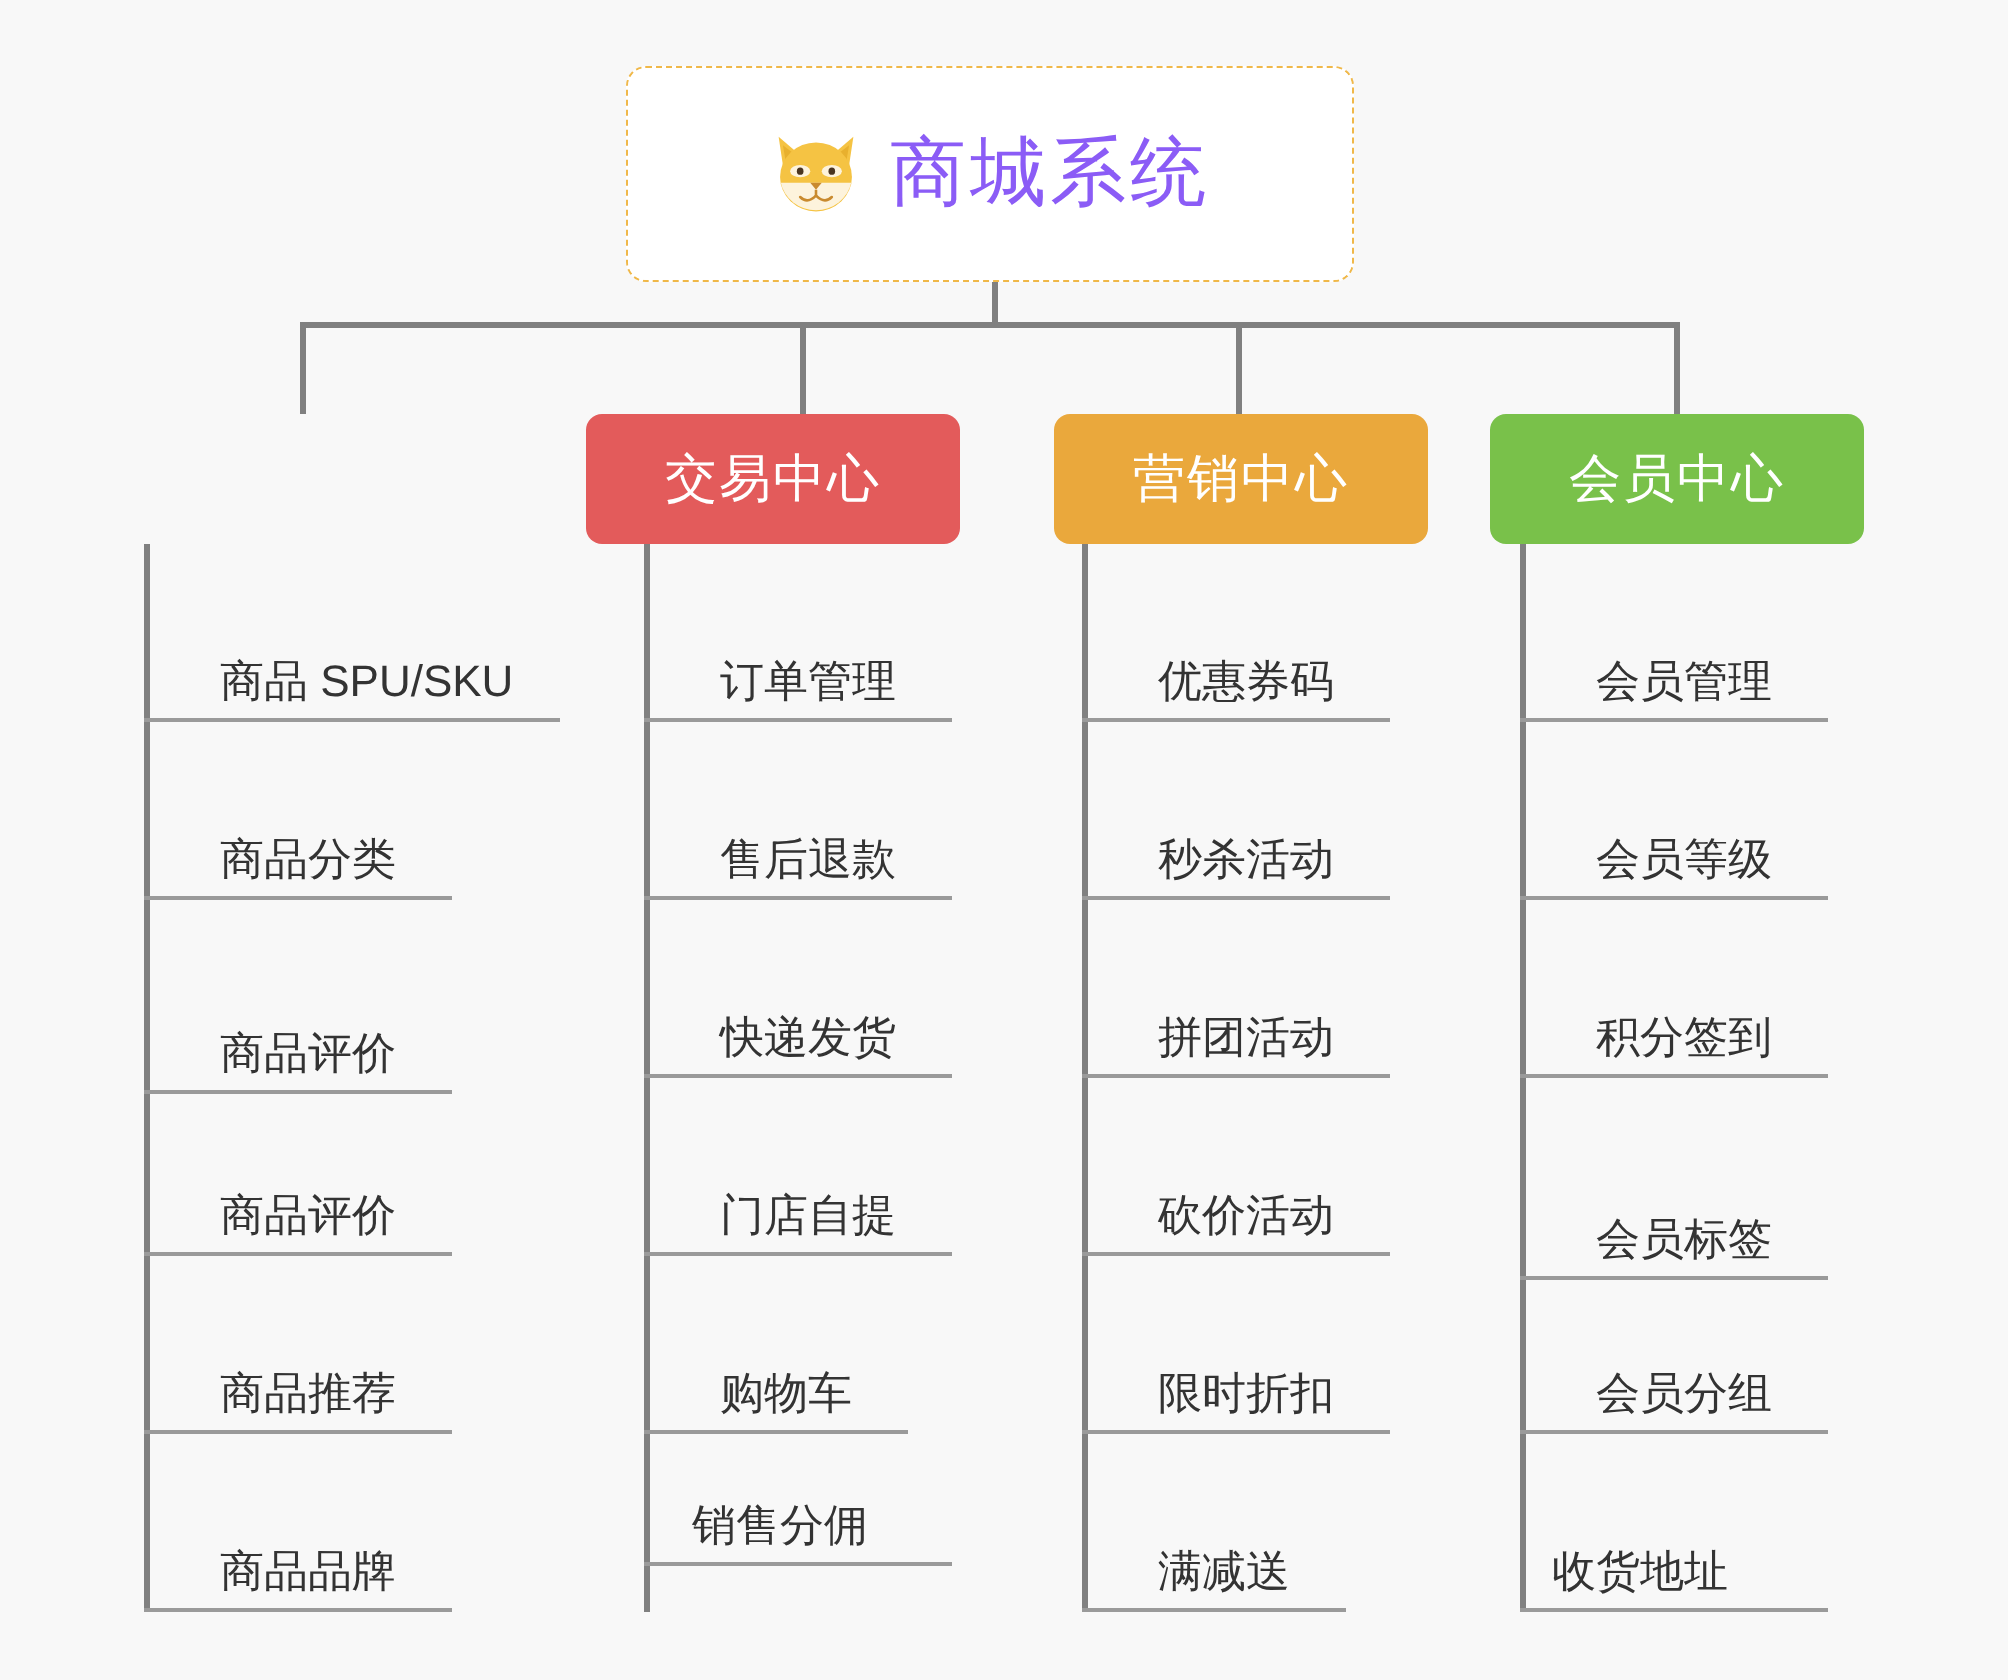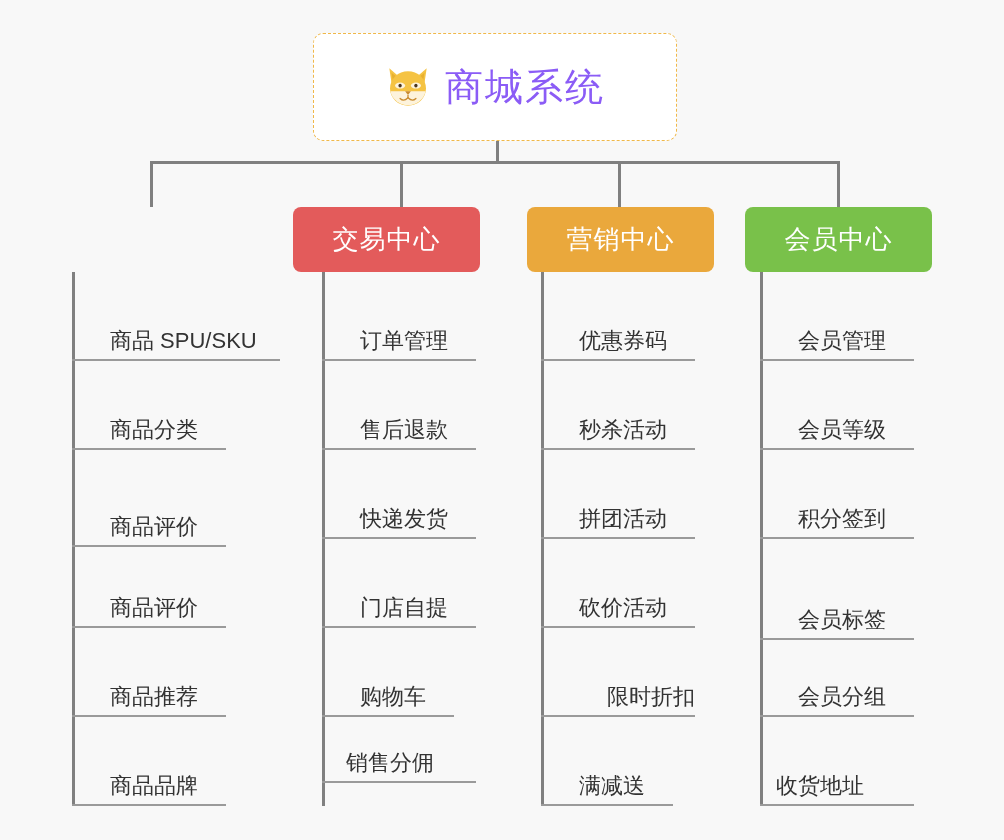--- a/index.html
+++ b/index.html
@@ -202,21 +202,21 @@
     </div>
     <div class="leaf" style="top:89px;  width:154px;">
       <span class="leaf-label">秒杀活动</span>
     </div>
     <div class="leaf" style="top:178px; width:154px;">
       <span class="leaf-label">拼团活动</span>
     </div>
     <div class="leaf" style="top:267px; width:154px;">
       <span class="leaf-label">砍价活动</span>
     </div>
-    <div class="leaf" style="top:356px; width:154px;justify-content:flex-end;">
+    <div class="leaf" style="top:356px; width:154px;">
       <span class="leaf-label">限时折扣</span>
     </div>
     <div class="leaf" style="top:445px; width:132px;">
       <span class="leaf-label">满减送</span>
     </div>
   </div>
 
   <div class="cat-box" style="left:745px; top:207px; background:#79c14a;">
     <span>会员中心</span>
   </div>

